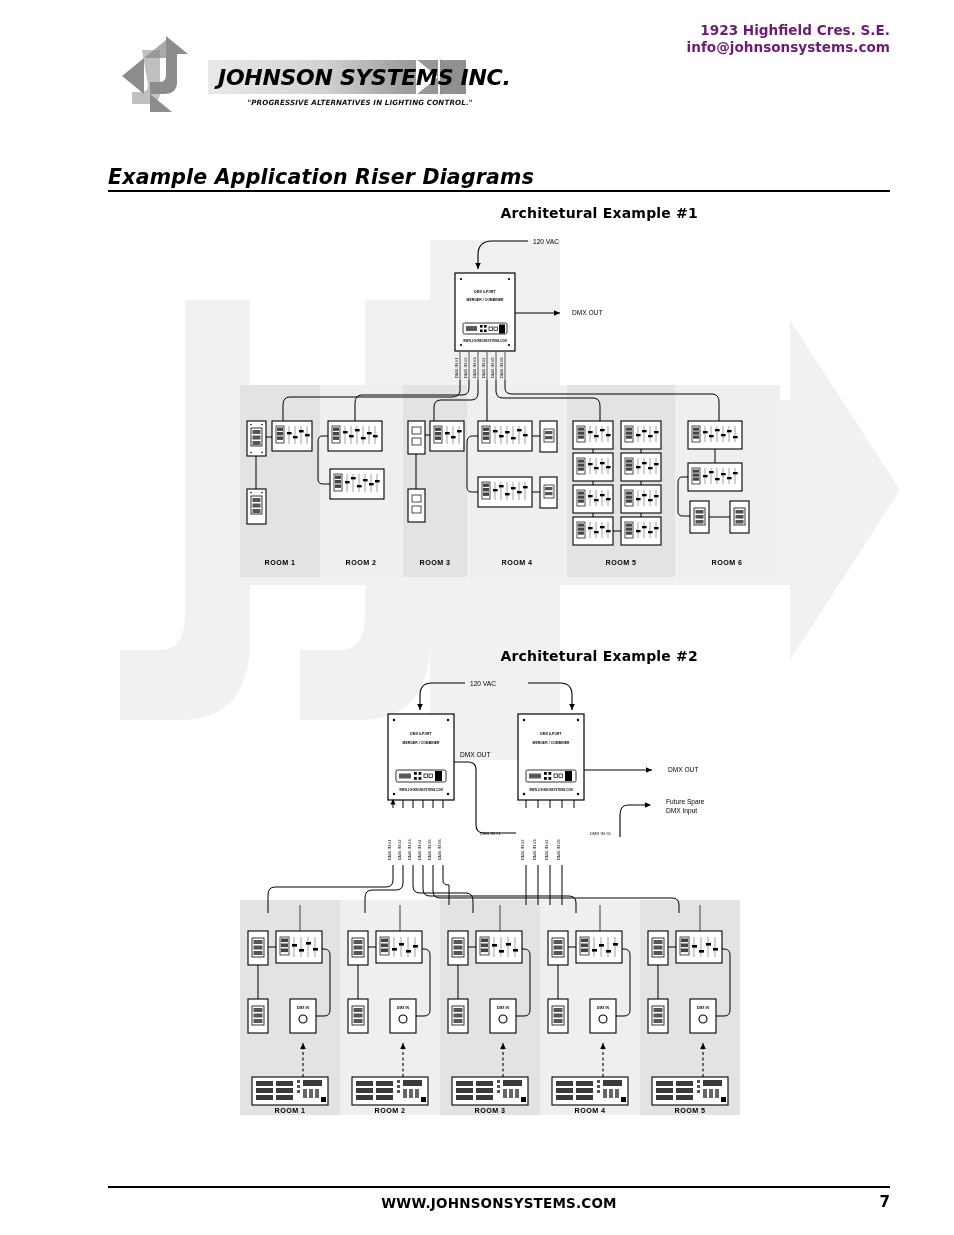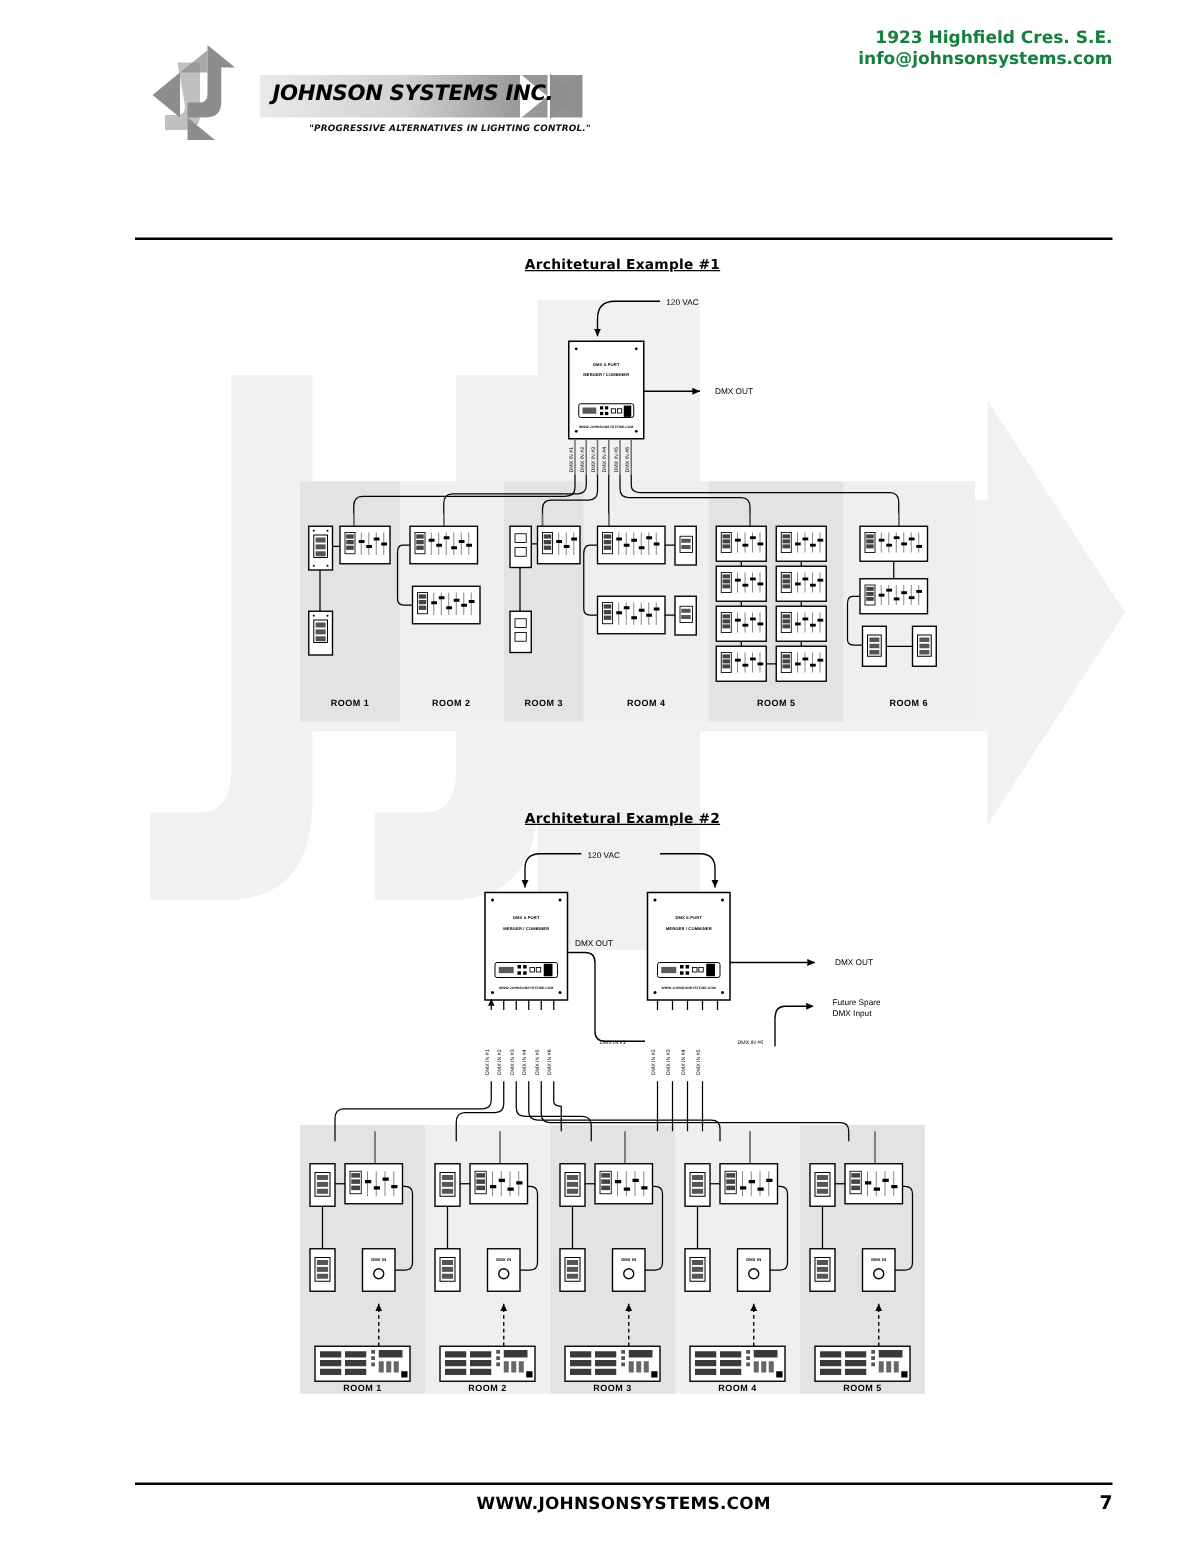--- a/index.html
+++ b/index.html
@@ -23,48 +23,48 @@
   .header { position:absolute; left:110px; top:22px; width:780px; height:110px; }
   .logo-wrap { position:absolute; left:10px; top:10px; width:340px; height:95px; }
   .logo-mark { position:absolute; left:0; top:0; width:92px; height:88px; }
   .logo-bar {
     position:absolute; left:88px; top:28px; width:258px; height:34px;
     background: linear-gradient(to right, #e9e9e9 0%, #d2d2d2 45%, #9c9c9c 78%, #8f8f8f 100%);
   }
   .logo-bar-text {
     position:absolute; left:98px; top:33px; width:215px;
     font-family:"DejaVu Sans", sans-serif;
-    font-weight:bold; font-style:italic; font-size:17px; letter-spacing:-0.3px;
+    font-weight:bold; font-style:italic; font-size:22px; letter-spacing:-0.3px;
     color:#000; white-space:nowrap;
   }
   .logo-chevrons { position:absolute; left:296px; top:27px; width:56px; height:36px; }
   .logo-tag {
     position:absolute; left:110px; top:66px; width:260px; text-align:center;
     font-family:"DejaVu Sans", sans-serif;
     font-weight:bold; font-style:italic; font-size:7.1px; letter-spacing:0.15px;
     color:#111; white-space:nowrap;
   }
   .contact {
     position:absolute; right:0; top:0; text-align:right;
     font-family:"DejaVu Sans", sans-serif;
-    font-weight:bold; font-size:13.6px; line-height:16.5px; color:#15803d;
+    font-weight:bold; font-size:13.6px; line-height:16.5px; color:#701a75;
   }
 
   
   .page-title {
     position:absolute; left:108px; top:165px; width:782px;
     font-family:"DejaVu Sans", sans-serif;
     font-weight:bold; font-style:italic; font-size:20.5px; letter-spacing:0.2px;
   }
   .title-rule { position:absolute; left:108px; top:190px; width:782px; height:1.6px; background:#000; }
 
   .section-title {
-    position:absolute; width:400px; text-align:center;
+    position:absolute; width:400px; text-align:right;
     font-family:"DejaVu Sans", sans-serif;
-    font-weight:bold; font-size:11px; letter-spacing:0.2px;text-decoration:underline;
+    font-weight:bold; font-size:14px; letter-spacing:0.2px;
   }
   #sec1 { left:298px; top:205px; }
   #sec2 { left:298px; top:648px; }
 
   
   .footer-rule { position:absolute; left:108px; top:1186px; width:782px; height:1.6px; background:#000; }
   .footer-url {
     position:absolute; left:108px; top:1195px; width:782px; text-align:center;
     font-family:"DejaVu Sans", sans-serif; font-weight:bold; font-size:13.5px; letter-spacing:0.2px;
   }
@@ -117,20 +117,21 @@
       </svg>
       <div class="logo-bar-text">JOHNSON SYSTEMS INC.</div>
       <div class="logo-tag">"PROGRESSIVE ALTERNATIVES IN LIGHTING CONTROL."</div>
     </div>
     <div class="contact">
       <div>1923 Highfield Cres. S.E.</div>
       <div>info@johnsonsystems.com</div>
     </div>
   </div>
 
+  <div class="page-title">Example Application Riser Diagrams</div>
   <div class="title-rule"></div>
 
   <div class="section-title" id="sec1">Architetural Example #1</div>
   <div class="section-title" id="sec2">Architetural Example #2</div>
 
   <div class="diagram" id="diagram1">
     <svg width="954" height="380" viewBox="0 0 954 380">
       <defs>
         <marker id="ar1" markerWidth="7" markerHeight="7" refX="5.6" refY="2.6" orient="auto">
           <path d="M0,0 L5.6,2.6 L0,5.2 z" fill="#000"></path>

